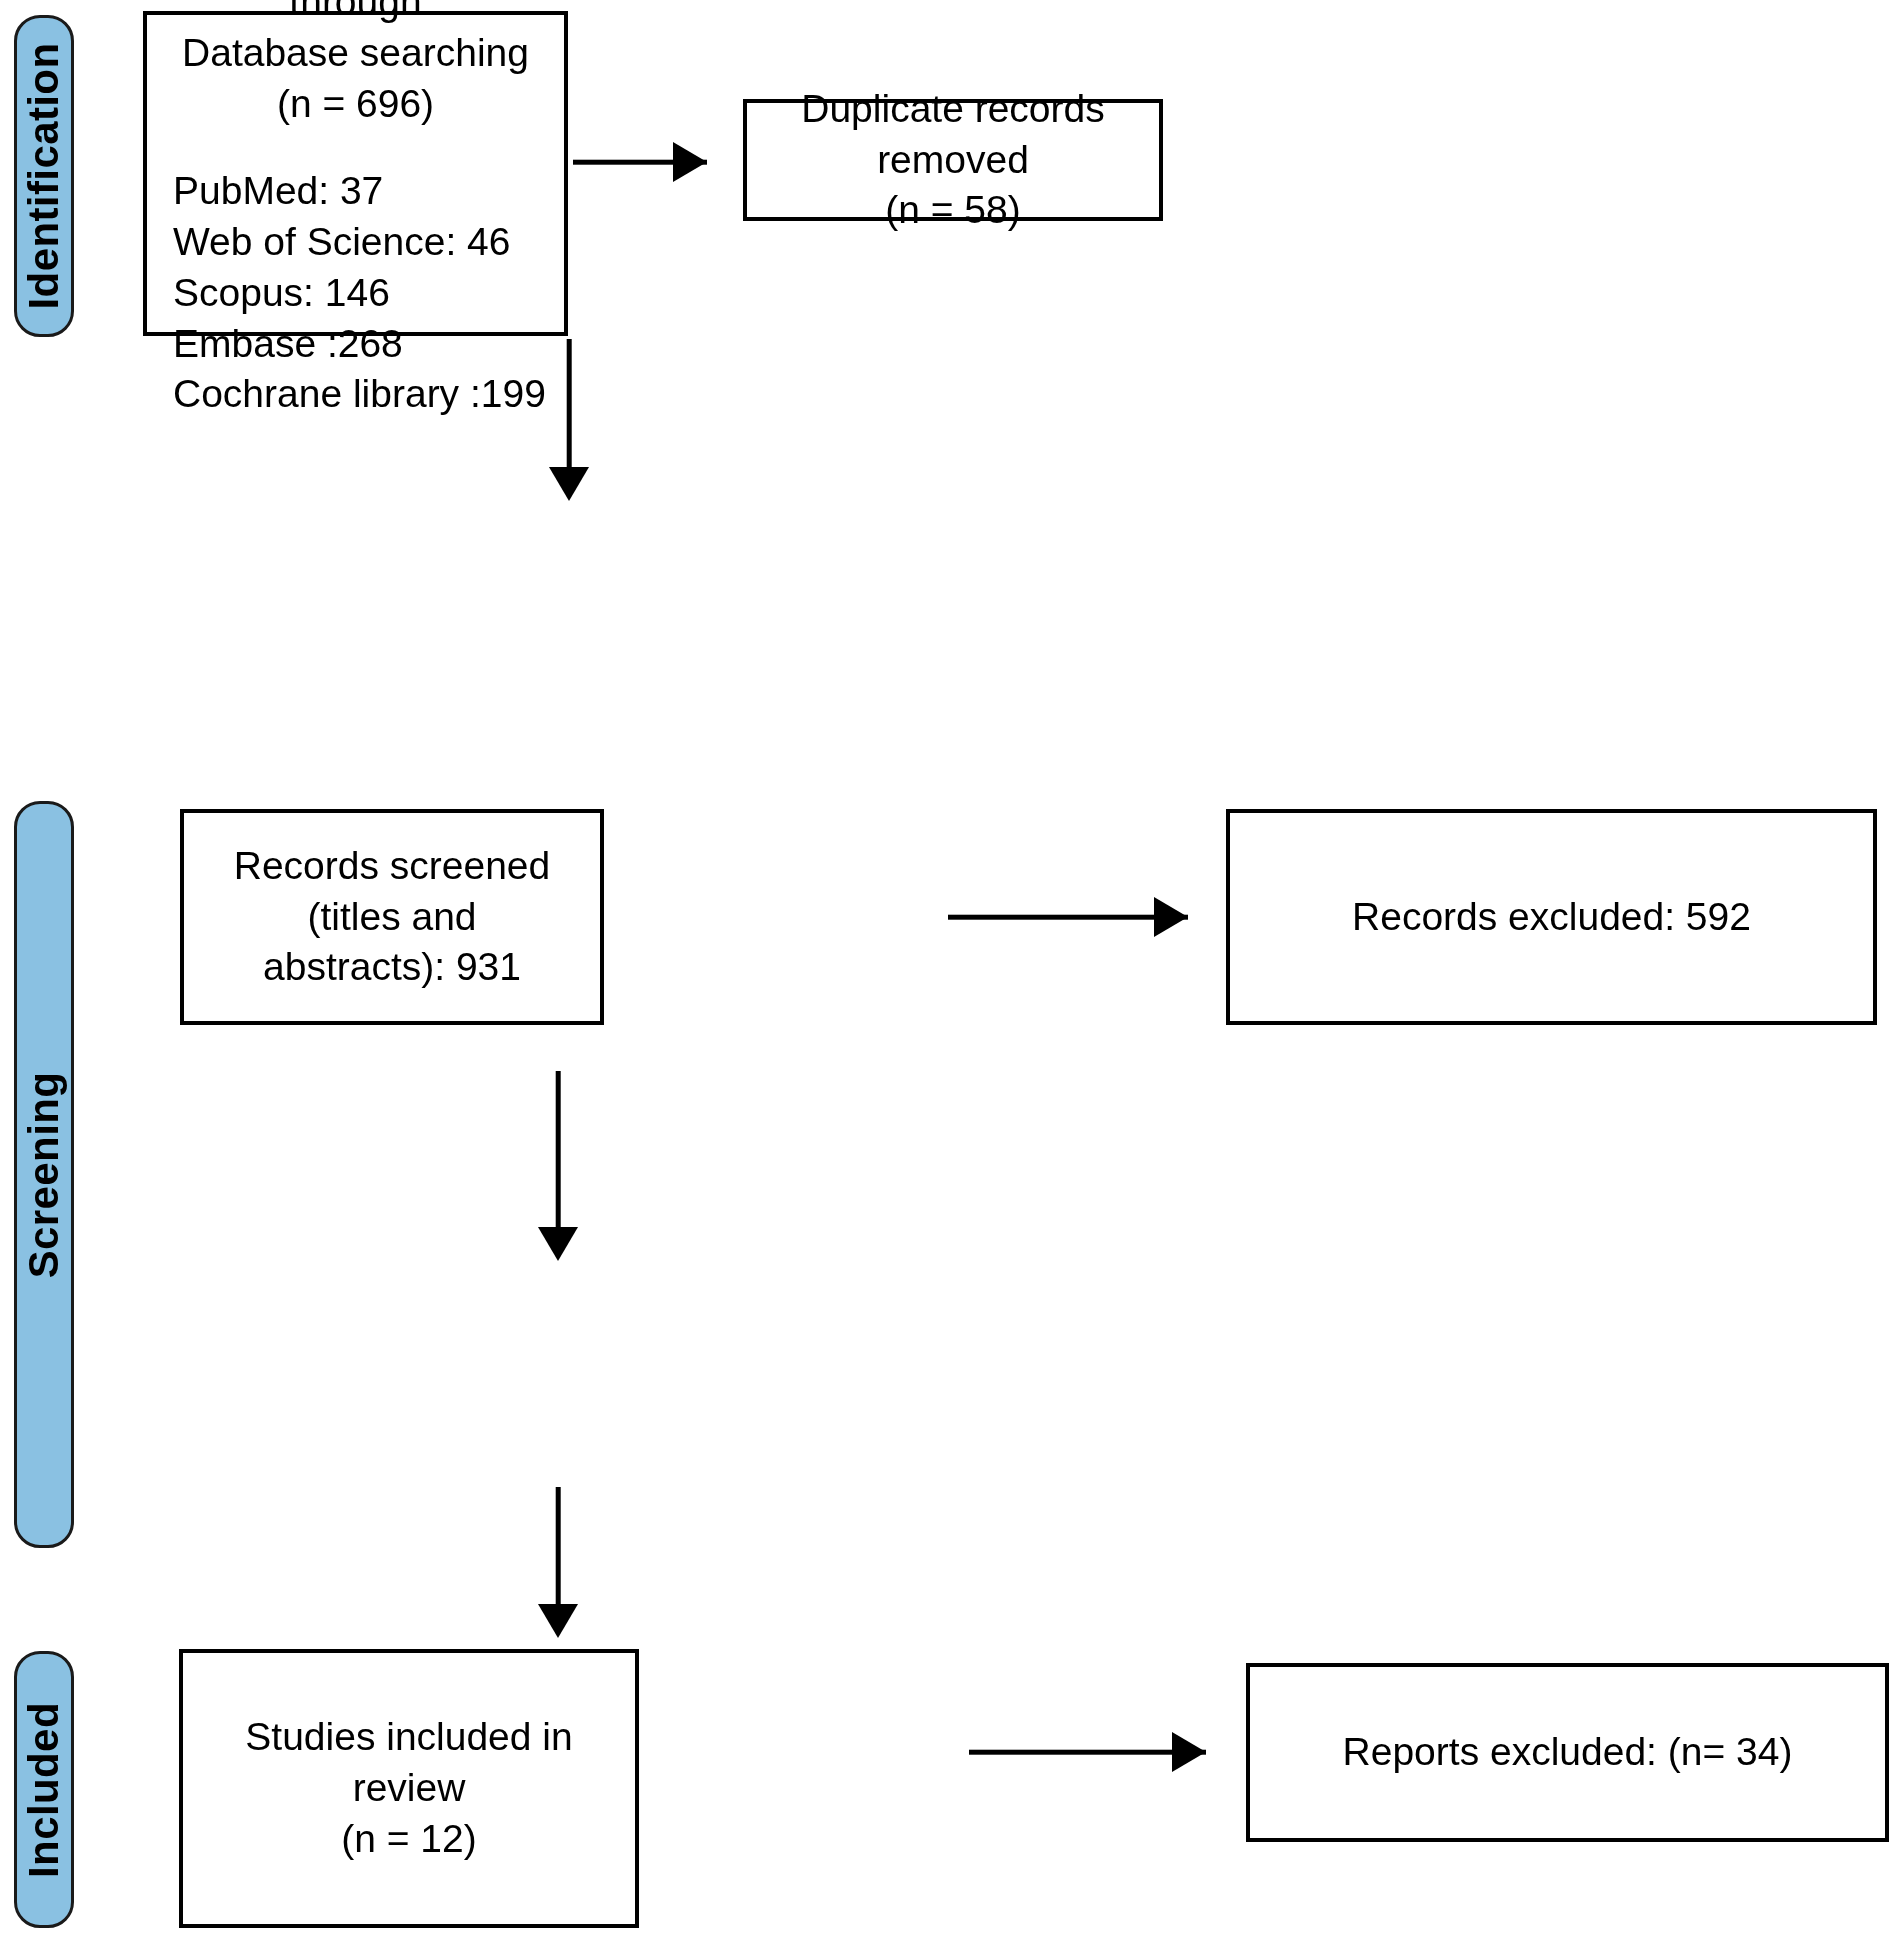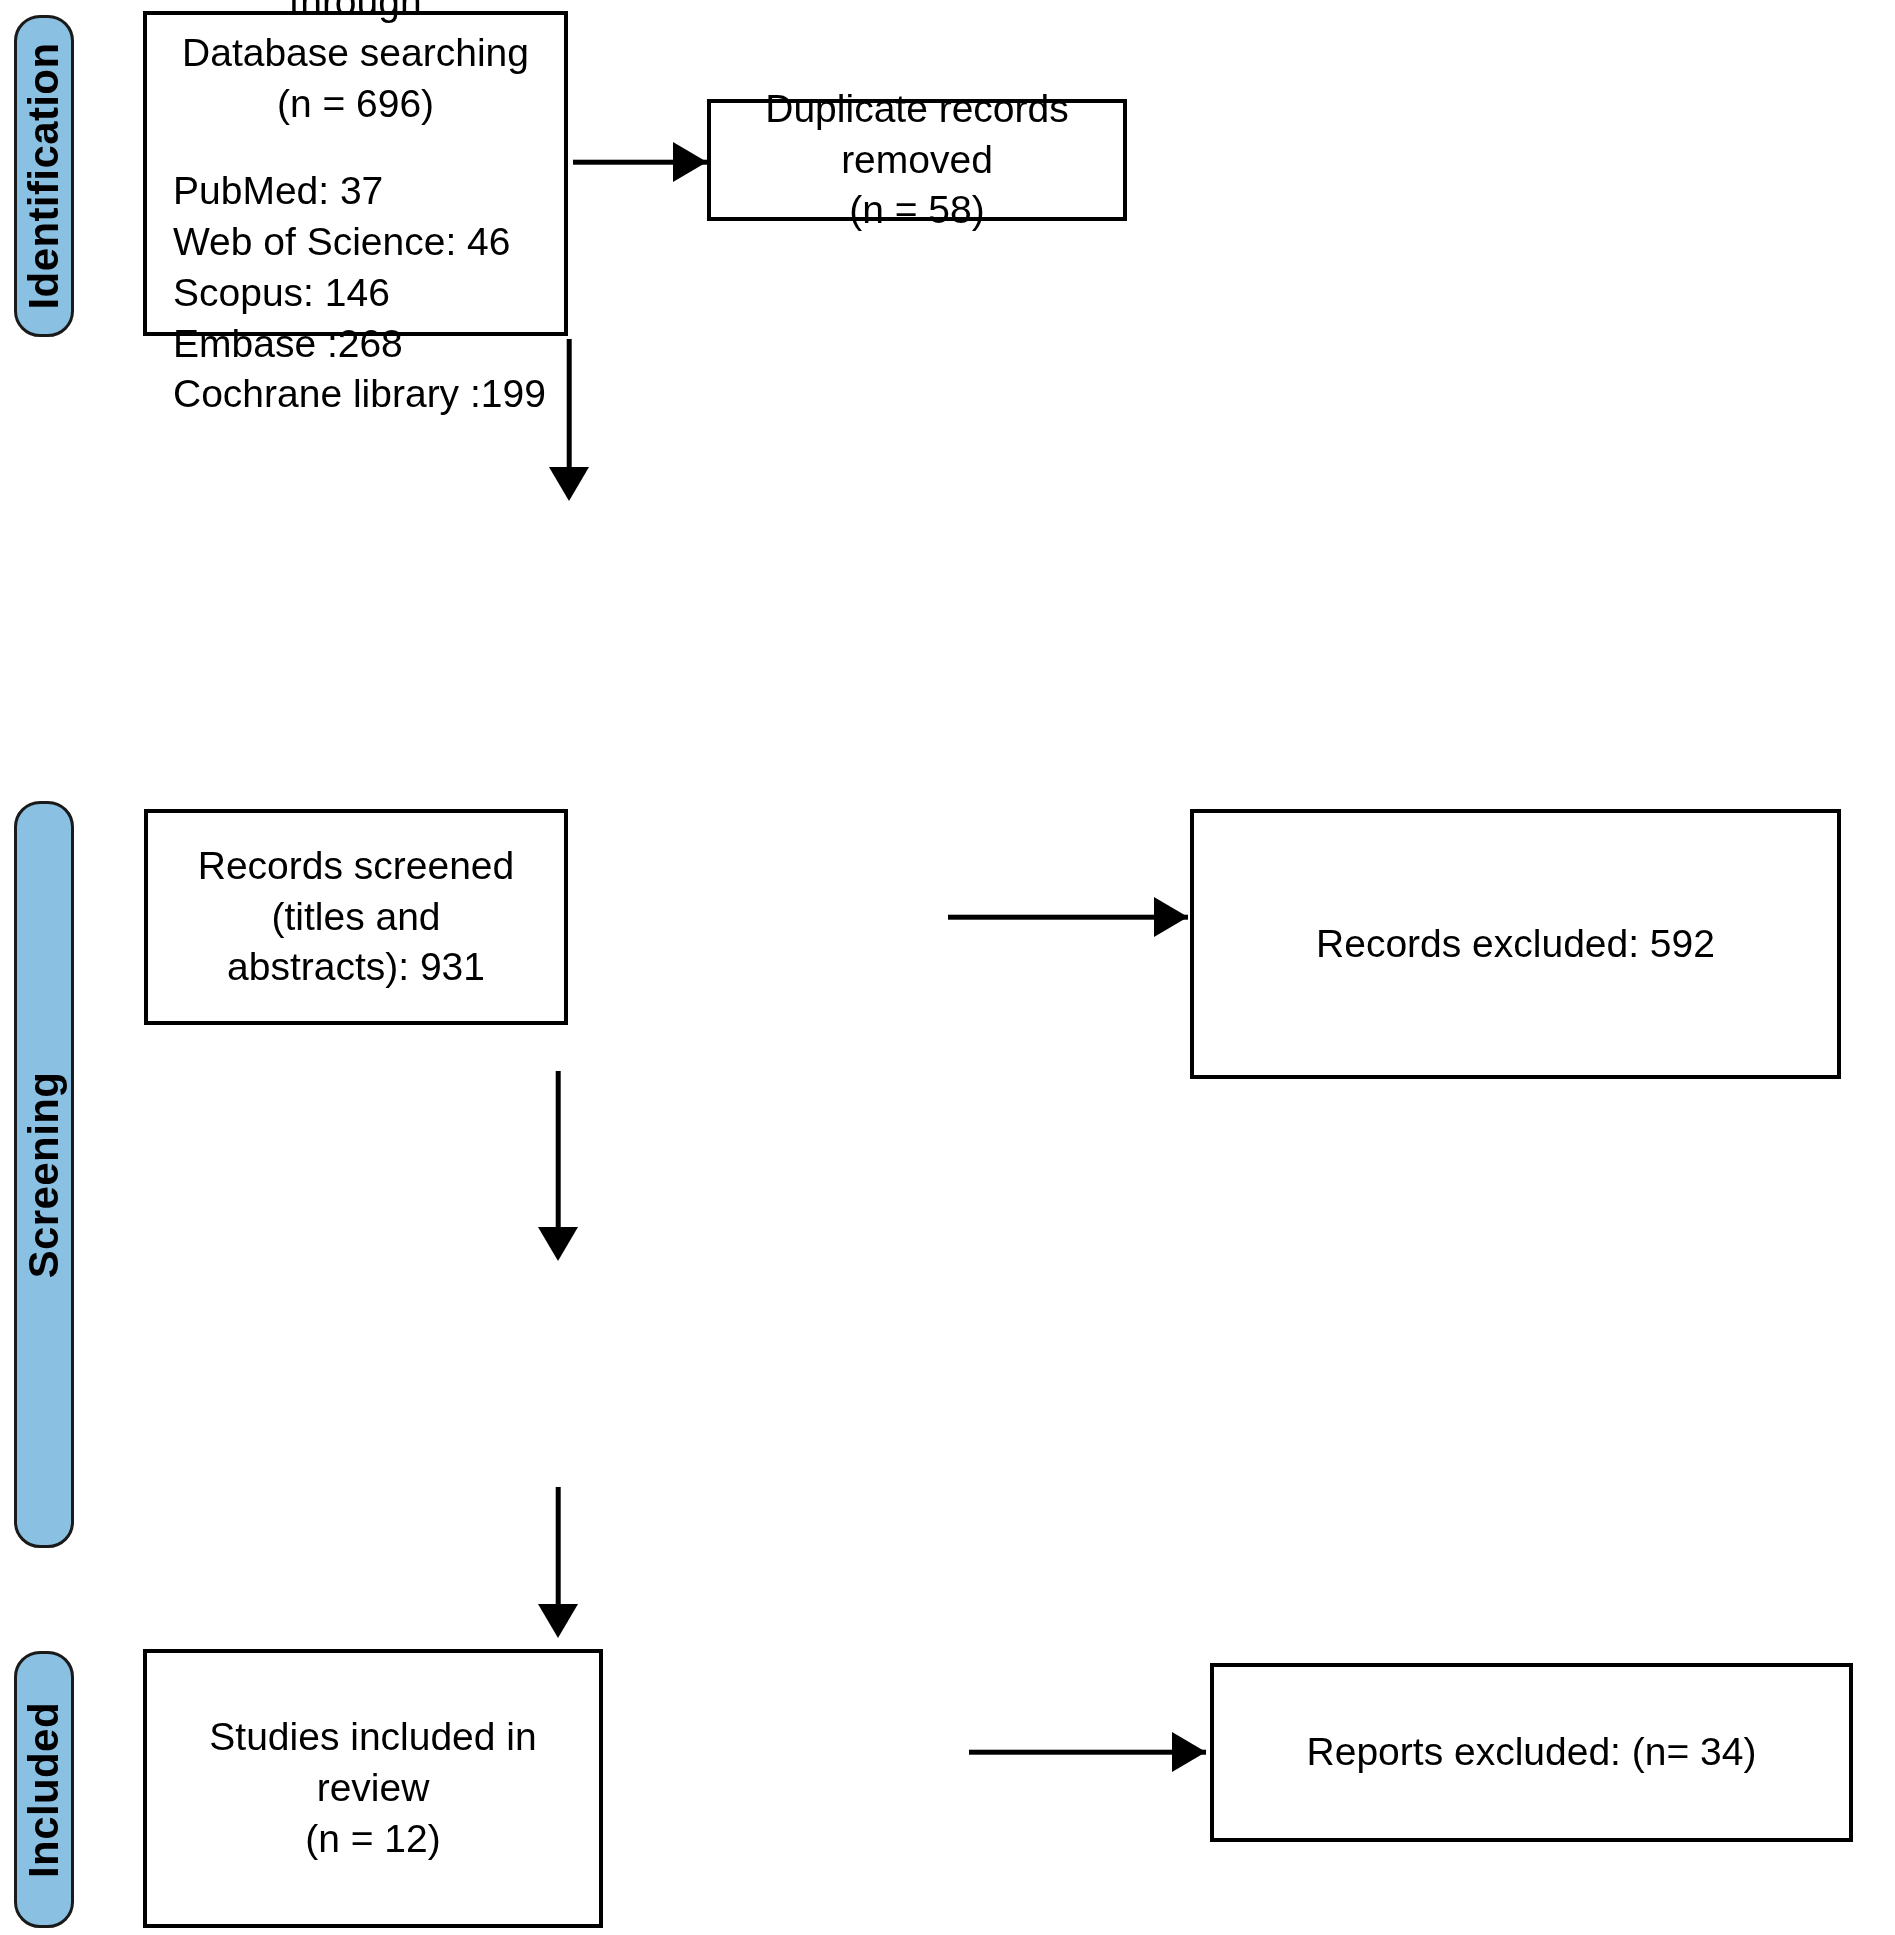--- a/index.html
+++ b/index.html
@@ -61,20 +61,21 @@
   .flow-box .db-list {
     margin-top: 37px;
     padding: 0 23px 0 26px;
     text-align: left;
   }
   .flow-box .db-list div {
     white-space: nowrap;
   }
   .flow-box.center-only {
     justify-content: center;
+    margin-left: 36px;
   }
 
   
   .conn {
     position: absolute;
   }
   .conn-v .shaft {
     position: absolute;
     left: 50%;
     top: 0;
@@ -156,21 +157,21 @@
   <div class="conn conn-v" style="left:549px; top:339px; width:40px; height:162px;">
     <div class="shaft" style="height:133px;"></div>
     <div class="head"></div>
   </div>
 
   <div class="flow-box center-only" style="left:144px; top:809px; width:424px; height:216px;">
     <div class="headline">Records screened (titles and
 abstracts): 931</div>
   </div>
 
-  <div class="flow-box center-only" style="left:1190px; top:809px; width:651px; height:270px;">
+  <div class="flow-box center-only" style="left:1190px; top:809px; width:651px; height:216px;">
     <div class="headline">Records excluded: 592</div>
   </div>
 
   <div class="conn conn-h" style="left:948px; top:897px; width:240px; height:40px;">
     <div class="shaft" style="width:240px;"></div>
     <div class="head"></div>
   </div>
 
   <div class="conn conn-v" style="left:538px; top:1071px; width:40px; height:190px;">
     <div class="shaft" style="height:160px;"></div>

